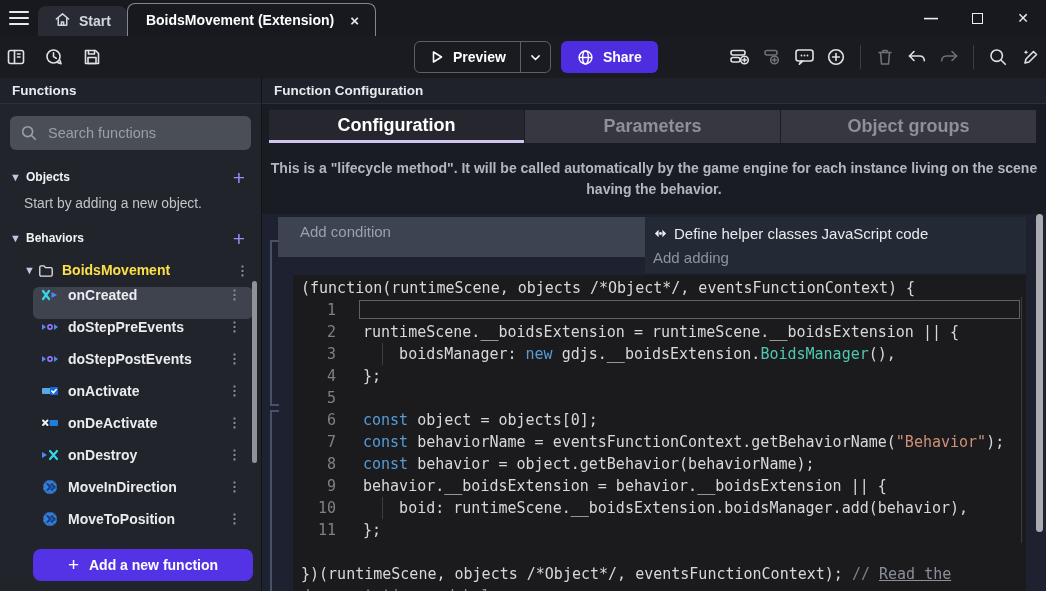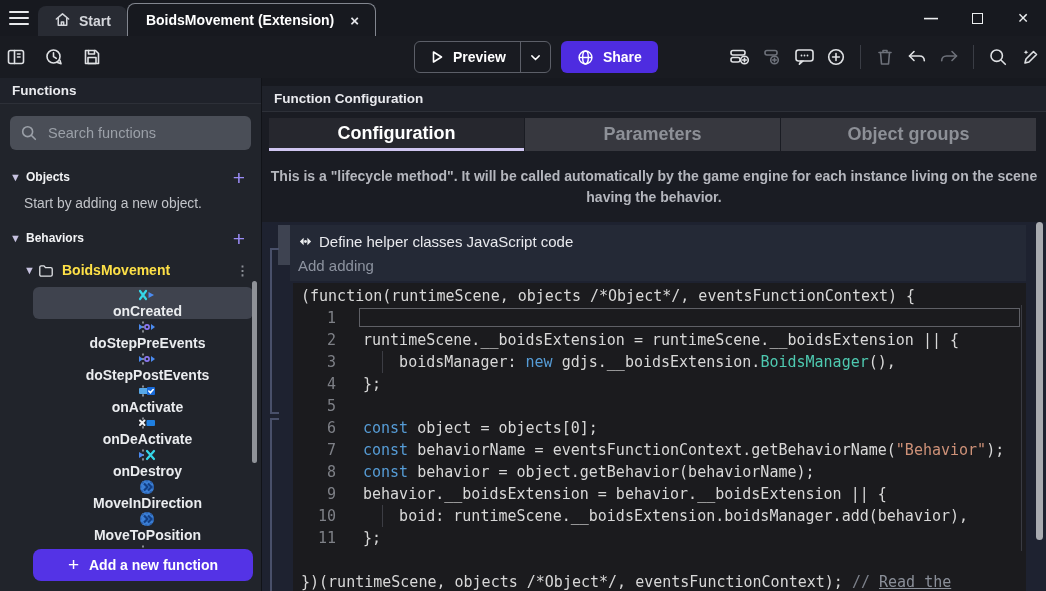--- a/index.html
+++ b/index.html
@@ -45,29 +45,29 @@
   .search-box input::placeholder { color:#9ba0a8; }
   .section-row { display:flex; align-items:center; height:34px; padding:0 12px 0 10px; margin-top:4px; }
   .chev { width:14px; color:#c7c2e0; font-size:11px; cursor:pointer; }
   .section-title { font-weight:700; font-size:12px; color:#f2f3f5; flex:1; margin-left:2px; }
   .plus-btn { color:#9a8bf5; font-size:21px; font-weight:400; cursor:pointer; line-height:1; padding:0 4px; }
   .hint { color:#c2c4c9; padding:2px 12px 6px 24px; font-size:13.8px; }
   .folder-row { display:flex; align-items:center; height:30px; padding-left:24px; }
   .folder-row .label { font-weight:700; color:#fde047; margin-left:8px; flex:1; }
   .kebab { color:#8b8f96; font-weight:700; font-size:13px; padding:0 12px; cursor:pointer; letter-spacing:0; }
   .fn-list { margin-top:2px; }
-  .fn-row { display:flex; align-items:center; height:32px; margin:0 8px 0 33px; border-radius:6px; cursor:pointer;flex-direction:column; }
+  .fn-row { display:flex; height:32px; margin:0 8px 0 33px; border-radius:6px; cursor:pointer; }
   .fn-row.selected { background:#3f434e; }
   .fn-row .fn-icon { width:18px; height:16px; margin-left:8px; display:flex; align-items:center; }
   .fn-row .label { font-weight:700; font-size:14px; color:#eaecef; margin-left:9px; flex:1; }
   .side-scroll { position:absolute; right:4px; top:203px; width:5px; height:182px; background:#8f9298; border-radius:3px; }
   .add-fn { position:absolute; left:33px; bottom:10px; width:220px; height:32px; background:#5433e6; border-radius:8px; color:#fff; font-weight:700; display:flex; align-items:center; justify-content:center; gap:10px; font-size:14px; cursor:pointer; }
   .add-fn .pl { font-size:19px; font-weight:400; }
   
-  .content { flex:1; display:flex; flex-direction:column; background:#1a1c23;margin-top:8px; }
+  .content { flex:1; display:flex; flex-direction:column; background:#1a1c23; }
   .tabs { display:flex; margin:6px 10px 0 7px; gap:1px; }
   .ctab { flex:1; height:33px; background:#37383f; display:flex; align-items:center; justify-content:center; color:#8d9097; font-weight:600; font-size:18px; cursor:pointer; }
   .ctab.active { background:#26272e; color:#fff; font-weight:700; border-bottom:3px solid #cfc5f0; }
   .description { background:#1a1c23; padding:15px 0 14px 0; text-align:center; color:#b4b6bd; font-weight:600; font-size:14px; line-height:21px; }
   
   .events { position:relative; flex:1; background:#1e2230; overflow:hidden; }
   .bracket { position:absolute; left:8px; width:9px; border-left:2px solid #49506a; }
   .bracket.b1 { top:26px; height:166px; border-top:2px solid #49506a; border-bottom:2px solid #49506a; }
   .bracket.b2 { top:196px; height:200px; border-top:2px solid #49506a; }
   .event-head { display:flex; align-items:flex-start; margin:3px 20px 0 16px; }
@@ -379,20 +379,21 @@
         <div>This is a "lifecycle method". It will be called automatically by the game engine for each instance living on the scene</div>
         <div>having the behavior.</div>
       </div>
 
       <div class="events">
         <div class="bracket b1"></div>
         <div class="bracket b2"></div>
 
         <div class="event-head">
           <div class="handle"></div>
+          <div class="cond-cell">Add condition</div>
           <div class="act-cell">
             <div class="act-title">
               <svg width="15" height="15" viewBox="0 0 16 16">
                   <path d="M6 4 2 8l4 4z" fill="#eceef0"></path>
                   <circle cx="8" cy="8" r="1.5" fill="#eceef0"></circle>
                   <path d="M10 4l4 4-4 4z" fill="#eceef0"></path>
                 </svg>
               <span>Define helper classes JavaScript code</span>
             </div>
             <div class="act-add">Add adding</div>

